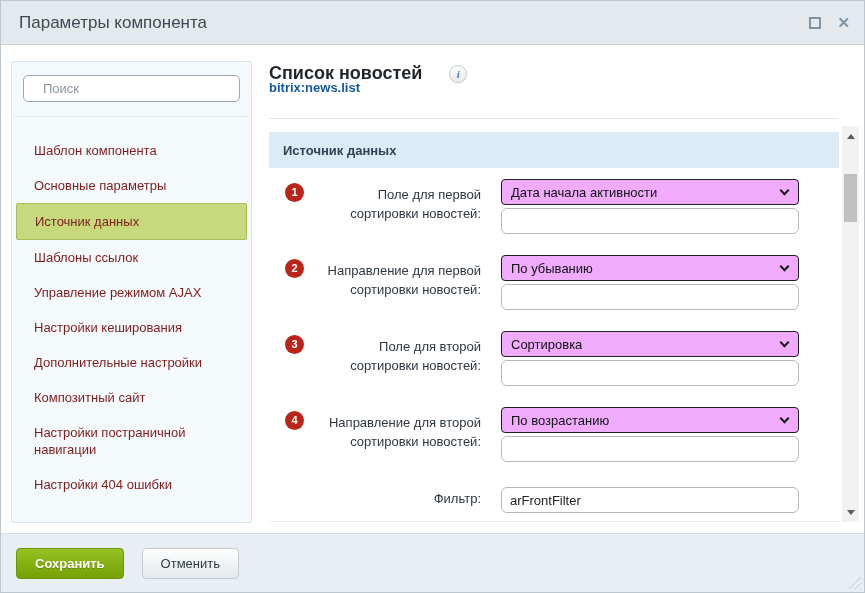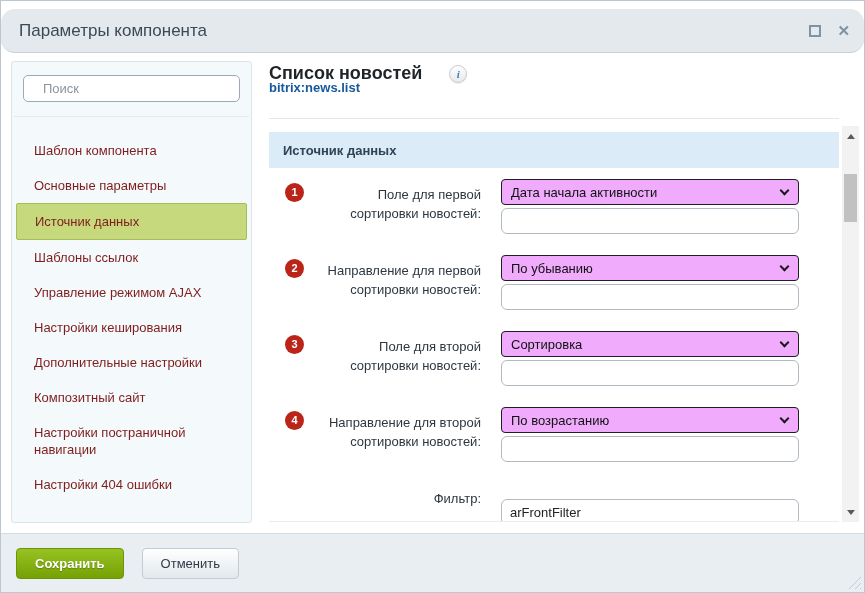--- a/index.html
+++ b/index.html
@@ -6,23 +6,23 @@
   html,body { width:865px; height:593px; }
   body { font-family:"Liberation Sans", sans-serif; background:#fff; }
 
   .window {
     position:relative; width:865px; height:593px;
     background:#fff; border:1px solid #bcc6ce; overflow:hidden;
   }
 
   
   .titlebar {
-    position:absolute; left:0; top:8px; width:100%; height:44px;
+    position:absolute; left:0; top:0; width:100%; height:44px;
     background:#e3e9ed; border-bottom:1px solid #c9d2d9;
-    display:flex; align-items:center; padding:0 14px 0 18px;border-radius:14px;
+    display:flex; align-items:center; padding:0 14px 0 18px;
   }
   .titlebar-text { font-size:17px; color:#3d4a55; }
   .win-controls { margin-left:auto; display:flex; align-items:center; gap:16px; }
   .btn-max {
     width:12px; height:12px; border:2px solid #7f93a5; background:transparent;
     cursor:pointer; display:inline-block;
   }
   .btn-close {
     font-size:15px; font-weight:bold; color:#7f93a5; cursor:pointer; line-height:1;
   }
@@ -103,21 +103,21 @@
     transform:rotate(45deg); margin-top:-4px;
   }
   .extra-input, .text-input {
     width:298px; height:26px; margin-top:3px;
     border:1px solid #b2bac1; border-radius:6px; background:#fff;
     padding:0 8px; font-size:13px; color:#222; outline:none;
     font-family:"Liberation Sans", sans-serif;
   }
   .filter-row { display:flex; margin-top:1px; }
   .filter-row .label-cell { padding-top:6px; }
-  .filter-row .text-input { margin-top:16px; }
+  .filter-row .text-input { margin-top:4px; }
 
   
   .scrollbar {
     position:absolute; left:841px; top:125px; width:17px; height:396px;
     background:#f2f2f2;
   }
   .sb-arrow {
     position:absolute; left:0; width:17px; height:16px;
     display:flex; align-items:center; justify-content:center; cursor:pointer;
   }

